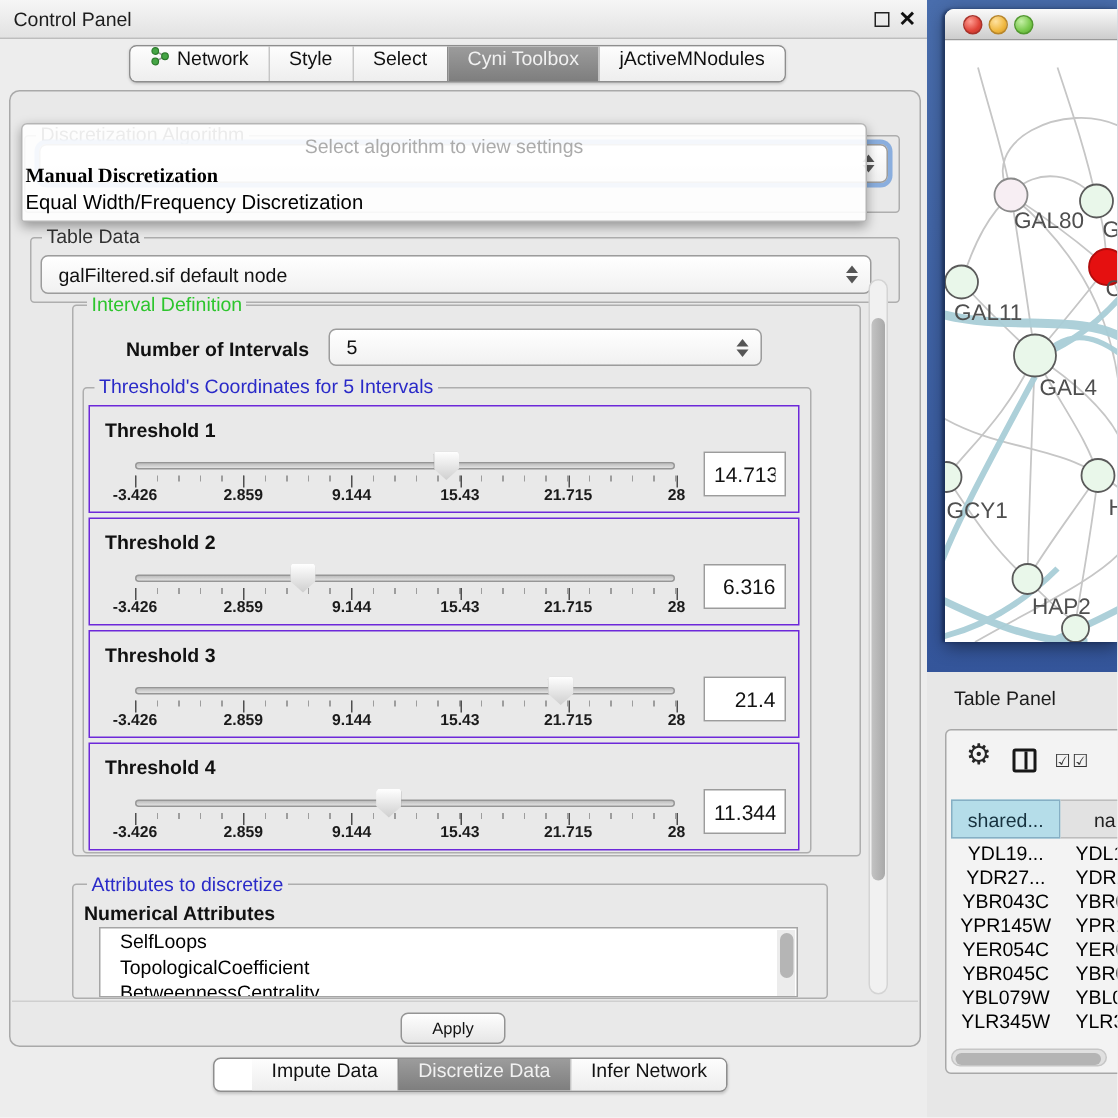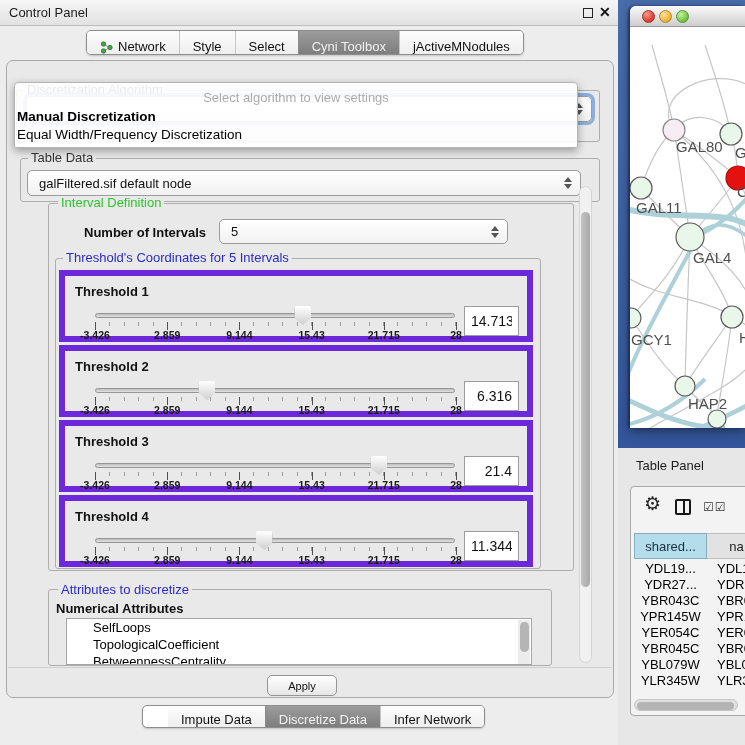--- a/index.html
+++ b/index.html
@@ -15,21 +15,21 @@
     background:linear-gradient(#f6f6f6,#e2e2e2); border-bottom:1px solid #bdbdbd; }
   .titlebar .t { position:absolute; left:9px; top:5px; font-size:13px; color:#1c1c1c; }
   .float-btn { position:absolute; left:583px; top:8px; width:10px; height:10px; border:1.6px solid #222; background:transparent; }
   .close-btn { position:absolute; left:599px; top:4px; font-size:14px; font-weight:bold; color:#111; }
 
   .tabrow { left:0; top:26px; width:618px; height:34px; background:#ededed; }
 
   
   .seg { position:absolute; display:flex; border:1px solid #8e8e8e; border-radius:5px;
     overflow:hidden; background:#fff; box-shadow:0 1px 2px rgba(0,0,0,0.18); }
-  .seg .s { font-size:13px; color:#111; padding:0 13px; display:flex; align-items:flex-end; gap:5px;
+  .seg .s { font-size:13px; color:#111; padding:0 13px; display:flex; align-items:flex-start; gap:5px;
     border-left:1px solid #c6c6c6; background:linear-gradient(#fdfdfd,#eeeeee); white-space:nowrap; cursor:default; }
   .seg .s:first-child { border-left:none; }
   .seg .s.sel { background:linear-gradient(#9c9c9c,#7e7e7e); color:#f1f1f1; border-left-color:#8a8a8a; }
 
   
   .outer { left:6px; top:60px; width:608px; height:638px; background:#e9e9e9;
     border:1px solid #a9a9a9; border-radius:7px; }
 
   .group { position:absolute; border:1px solid #aeaeae; border-radius:3px; }
   .glabel { position:absolute; font-size:13px; background:#e9e9e9; padding:0 3px; line-height:14px; color:#333; }
@@ -42,25 +42,25 @@
     display:flex; flex-direction:column; align-items:center; gap:2px; }
   .stepper i { display:block; width:0; height:0; border-left:4px solid transparent; border-right:4px solid transparent; }
   .stepper .up { border-bottom:5px solid #555; }
   .stepper .dn { border-top:5px solid #555; }
   .focusring { box-shadow:0 0 0 3px rgba(106,154,218,0.75); }
 
   
   .popup { left:14px; top:82px; width:564px; height:66px; background:rgba(255,255,255,0.9);
     border:1px solid #b5b5b5; border-radius:4px 4px 2px 2px; box-shadow:0 3px 8px rgba(0,0,0,0.35); z-index:50; }
   .popup .ph { position:absolute; left:0; top:7px; width:100%; text-align:center; font-size:13px; color:#ababab; }
-  .popup .it1 { position:absolute; left:2px; top:26px; font-size:13.5px; font-weight:bold; color:#000; }
+  .popup .it1 { position:absolute; left:2px; top:26px; font-size:13.5px; font-weight:bold; color:#000;font-family:Liberation Serif, serif; }
   .popup .it2 { position:absolute; left:2px; top:44px; font-size:13.5px; color:#000; }
 
   
-  .throw { position:absolute; left:59px; width:474px; height:72px; border:6px solid #6d28d9; background:#e9e9e9; }
+  .throw { position:absolute; left:59px; width:474px; height:72px; border:1px solid #6d28d9; background:#e9e9e9; }
   .throw .tl { position:absolute; left:10px; top:8px; font-size:13px; font-weight:bold; color:#111; }
   .track { position:absolute; left:30px; top:37px; width:360px; height:5px;
     background:linear-gradient(#bdbdbd,#e2e2e2); border:1px solid #969696; border-radius:3px; }
   .thumb { position:absolute; top:-8px; width:17px; height:19px; transform:translateX(-50%);
     background:linear-gradient(#ffffff,#cfcfcf); clip-path:polygon(8% 0,92% 0,100% 10%,100% 60%,50% 100%,0 60%,0 10%);
     filter:drop-shadow(0 0 1px #777); }
   .ticks { position:absolute; left:30px; top:46px; width:361px; height:8px;
     background-image:repeating-linear-gradient(90deg,#9d9d9d 0 1px,transparent 1px 14.4px);
     background-size:361px 4px; background-repeat:no-repeat; }
   .mt { position:absolute; top:0; width:1px; height:8px; background:#4f4f4f; }
@@ -72,21 +72,21 @@
 
   .nlabel { position:absolute; font-size:13px; font-weight:bold; color:#111; }
 
   .vscroll { position:absolute; left:579px; top:186px; width:13px; height:477px;
     background:#f1f1f1; border:1px solid #d4d4d4; border-radius:7px; }
   .vscroll .th { position:absolute; left:1px; top:25px; width:9px; height:375px;
     background:linear-gradient(90deg,#c3c3c3,#a9a9a9); border-radius:5px; }
 
   .listbox { position:absolute; left:66px; top:618px; width:466px; height:47px; background:#fff;
     border:1px solid #a5a5a5; overflow:hidden; }
-  .listbox .li { font-size:13px; line-height:17px; padding-left:26px; color:#000; white-space:nowrap; }
+  .listbox .li { font-size:13px; line-height:17px; padding-left:13px; color:#000; white-space:nowrap; }
   .lscroll { position:absolute; right:1px; top:1px; width:12px; height:45px; background:#ececec; }
   .lscroll .th { position:absolute; left:1.5px; top:2px; width:9px; height:30px; background:#b5b5b5; border-radius:5px; }
 
   .btn { position:absolute; font-size:11px; color:#111; background:linear-gradient(#fefefe,#e6e6e6);
     border:1px solid #949494; border-radius:5px; text-align:center; }
 
   .sepline { position:absolute; left:8px; top:667px; width:604px; height:1px; background:#cfcfcf; }
 
   
   .desktop { left:618px; top:0; width:127px; height:448px;

